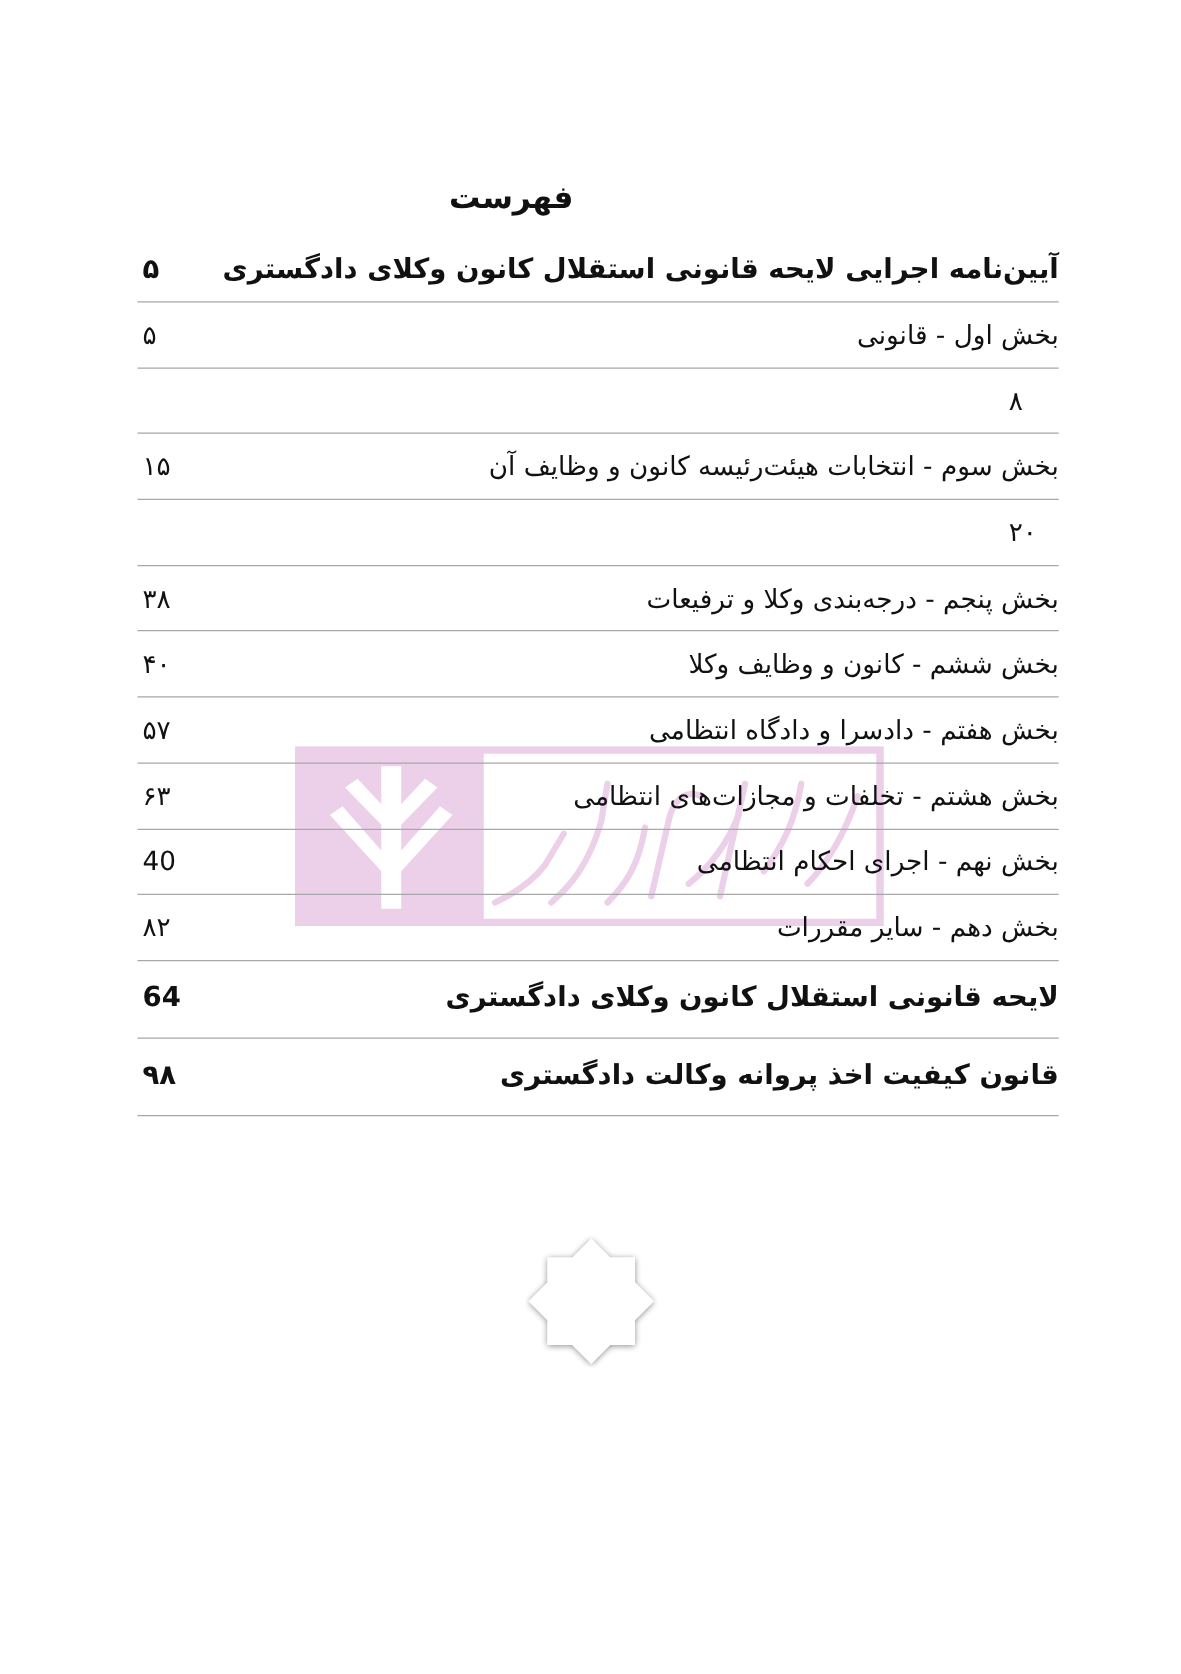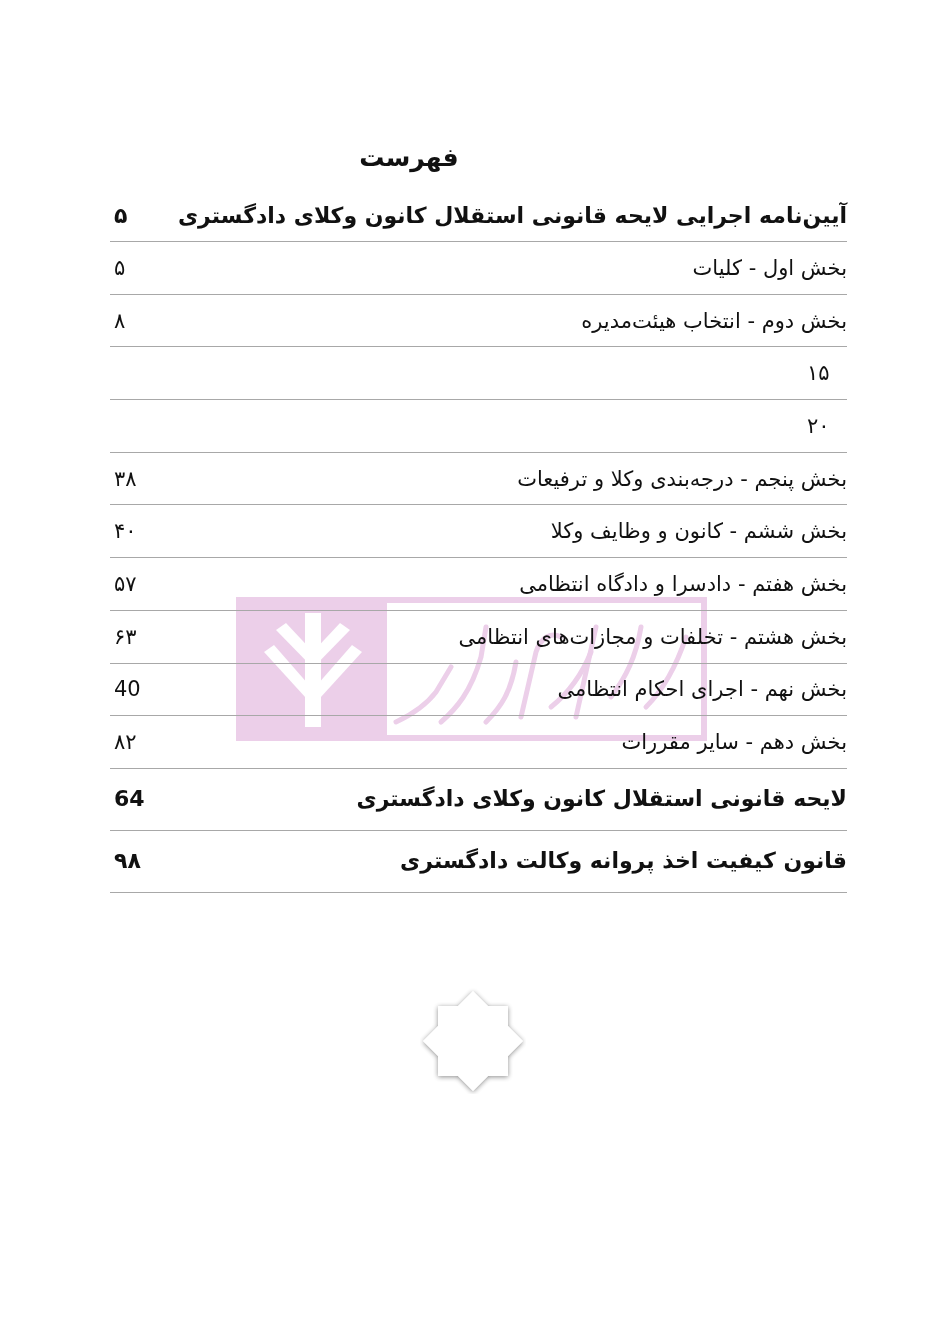--- a/index.html
+++ b/index.html
@@ -91,28 +91,28 @@
 <body>
 
 <div class="page-title">فهرست</div>
 
 <div class="toc">
   <div class="toc-row first">
     <span class="toc-title">آیین‌نامه اجرایی  لایحه قانونی استقلال کانون وکلای دادگستری</span>
     <span class="toc-page">۵</span>
   </div>
   <div class="toc-row">
-    <span class="toc-title">بخش اول - کلیات</span>
+    <span class="toc-title">بخش اول - قانونی</span>
     <span class="toc-page">۵</span>
   </div>
   <div class="toc-row">
-    <span class="toc-title">بخش دوم - انتخاب هیئت‌مدیره</span>
     <span class="toc-page">۸</span>
   </div>
   <div class="toc-row">
+    <span class="toc-title">بخش سوم - انتخابات هیئت‌رئیسه کانون و وظایف آن</span>
     <span class="toc-page">۱۵</span>
   </div>
   <div class="toc-row">
     <span class="toc-page">۲۰</span>
   </div>
   <div class="toc-row">
     <span class="toc-title">بخش پنجم - درجه‌بندی وکلا و ترفیعات</span>
     <span class="toc-page">۳۸</span>
   </div>
   <div class="toc-row">

